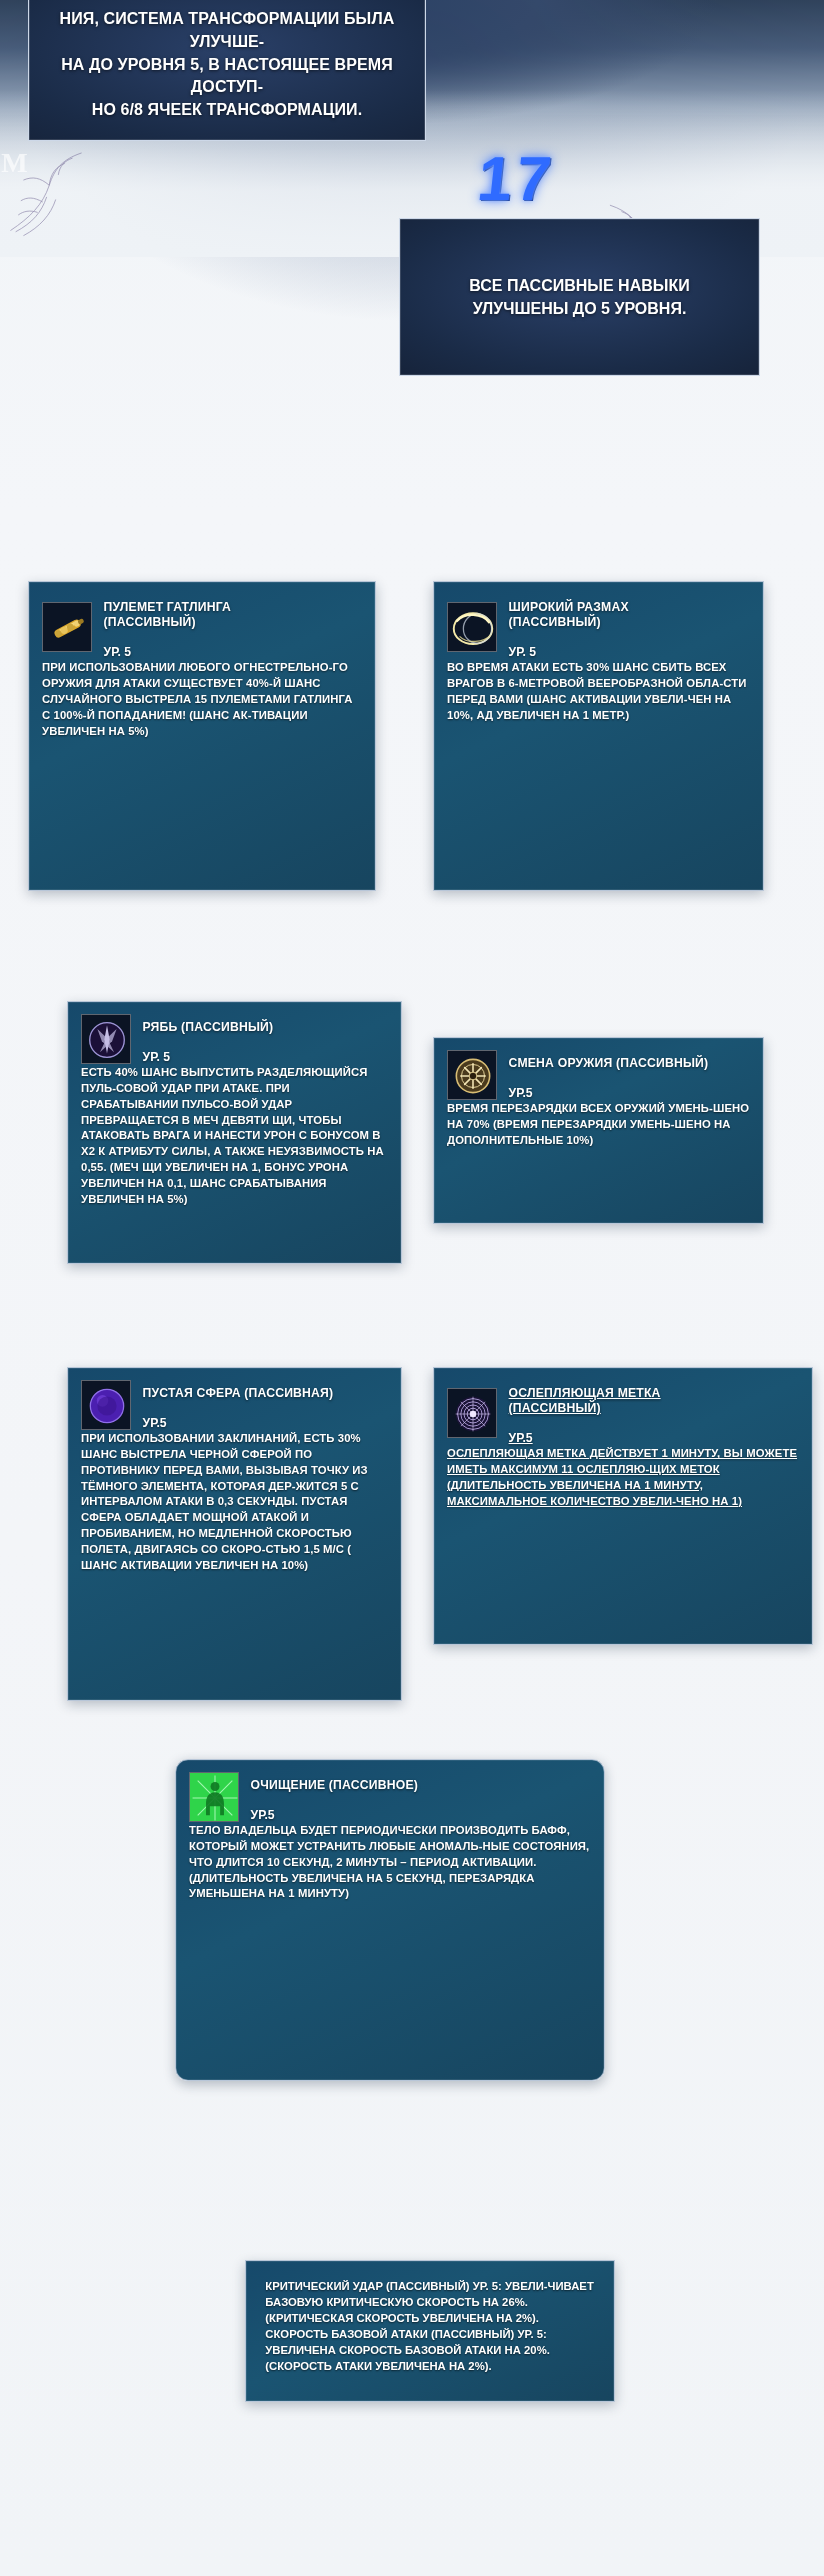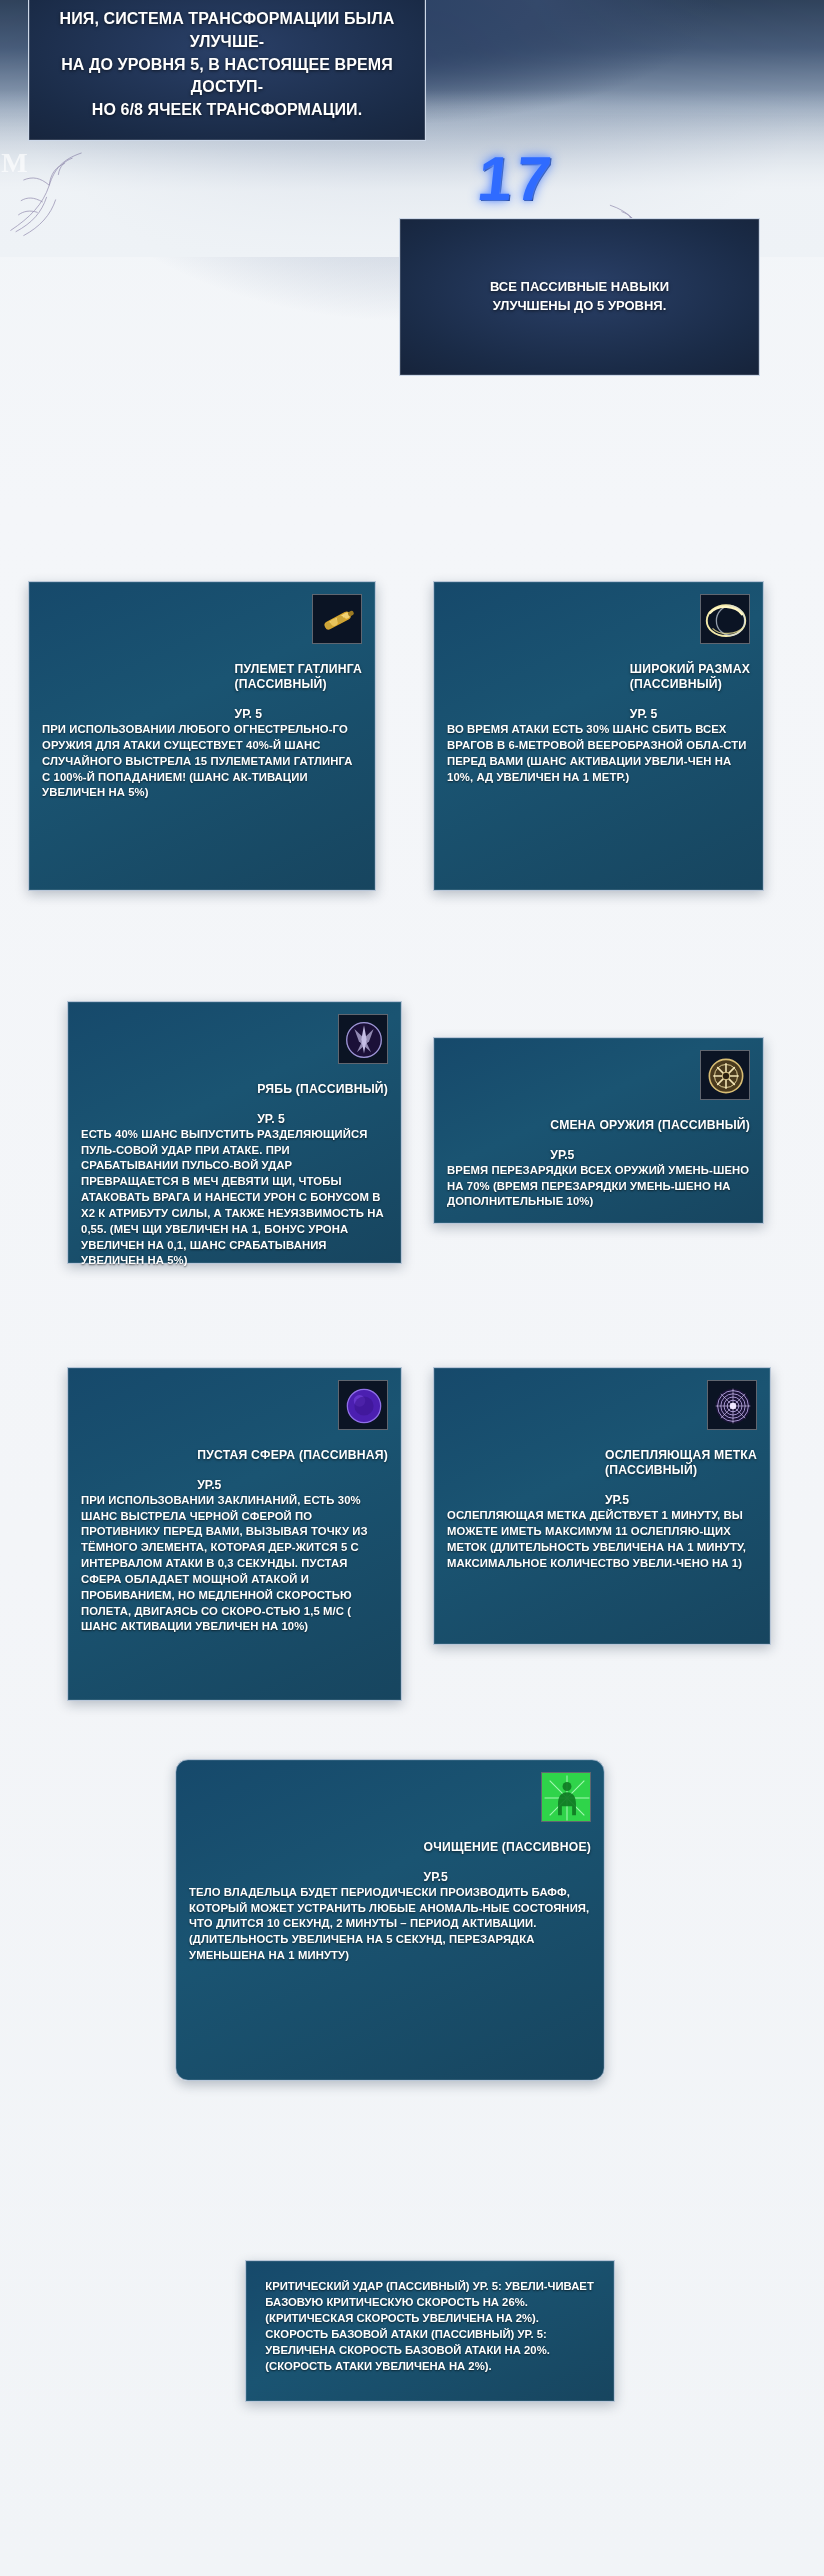--- a/index.html
+++ b/index.html
@@ -101,39 +101,39 @@
   
   #narration2 {
     left: 399px; top: 218px; width: 361px; height: 158px;
     border: 1.9px solid #cdd8e8;
     background:
       radial-gradient(ellipse 270px 116px at 50% 45%, #2a4068 0%, #1a2b47 70%, #16233a 100%);
     display: flex; align-items: center; justify-content: center;
   }
   #narration2 .txt {
     color: #ffffff;
-    font-size: 13px;
+    font-size: 16px;
     line-height: 1.45;
     text-align: center;
     text-transform: uppercase;
     font-weight: 700;
     text-shadow: 0 1.3px 3.2px rgba(0,0,0,.65);
     padding: 0 16.7px;
   }
 
   
   .skill {
     position: absolute;
     border: 1.3px solid #b8c6d8;
     background: linear-gradient(155deg, #16496b 0%, #1a5472 40%, #17455f 100%);
     padding: 11.6px 13px 13px 13px;
     color: #ffffff;
     box-shadow: 0 0 0 0.6px rgba(255,255,255,.18) inset, 0 3.9px 11.6px rgba(20,40,60,.28);
   }
-  .skill .head { display: flex; align-items: flex-end; gap: 11.6px; flex-direction: column; }
+  .skill .head { display: flex; align-items: center; gap: 11.6px; }
   .skill .icon {
     width: 50px; height: 50px; flex: 0 0 50px;
     border: 0.6px solid rgba(255,255,255,.35);
     background: #0b1424;
     position: relative;
     overflow: hidden;
   }
   .skill .titlewrap { padding-top: 6.4px; }
   .skill .title {
     font-size: 12.2px; font-weight: 700; line-height: 1.25;
@@ -334,21 +334,21 @@
         </svg>
       </div>
       <div class="titlewrap">
         <div class="title">Пустая сфера (пассивная)</div>
         <div class="lvl">Ур.5</div>
       </div>
     </div>
     <div class="desc">При использовании заклинаний, есть 30% шанс выстрела черной сферой по противнику перед вами, вызывая точку из тёмного элемента, которая дер-жится 5 с интервалом атаки в 0,3 секунды. Пустая сфера обладает мощной атакой и пробиванием, но медленной скоростью полета, двигаясь со скоро-стью 1,5 м/с ( шанс активации увеличен на 10%)</div>
   </div>
 
-  <div class="skill" style="left:433px; top:1367px; width:338px; height:278px;">
+  <div class="skill" style="left:433px; top:1367px; width:380px; height:278px;text-decoration:underline;">
     <div class="head">
       <div class="icon ic-blind">
         <svg width="50" height="50" viewBox="0 0 78 78">
           <circle cx="39" cy="39" r="27" fill="#1a1336"></circle>
           <g stroke="#c9b6f7" stroke-width="1.3" fill="none" opacity=".95">
             <circle cx="39" cy="39" r="24"></circle>
             <circle cx="39" cy="39" r="19"></circle>
             <circle cx="39" cy="39" r="14"></circle>
             <circle cx="39" cy="39" r="9"></circle>
           </g>

